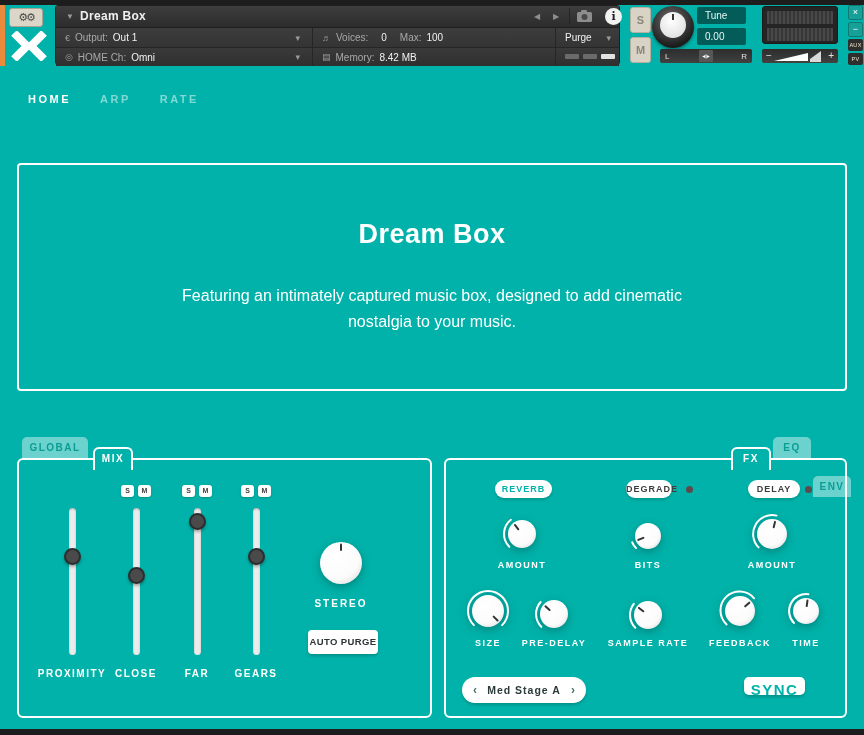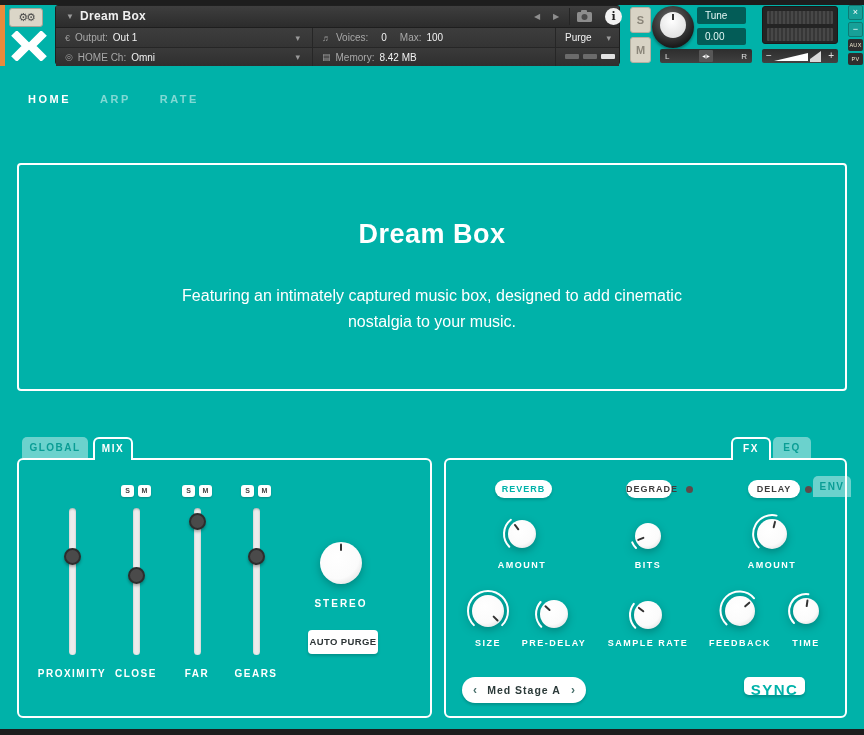--- a/index.html
+++ b/index.html
@@ -77,21 +77,21 @@
   .hero-line{font-size:16px;line-height:26px;}
   .hero-line.l1{margin-top:33px;}
 
   
   .panel{border:2px solid #fff;border-radius:6px;box-sizing:border-box;z-index:1;}
   .mixpanel{left:17px;top:458px;width:415px;height:260px;}
   .fxpanel{left:444px;top:458px;width:403px;height:260px;}
   .tab{font-size:10px;font-weight:700;letter-spacing:1.5px;text-align:center;box-sizing:border-box;}
   .tab.inactive{top:437px;height:21px;line-height:21px;background:rgba(255,255,255,0.42);
                 color:#0a9d95;border-radius:5px 5px 0 0;}
-  .tab.active{top:437px;height:23px;line-height:19px;border:2px solid #fff;border-bottom:none;
+  .tab.active{top:447px;height:23px;line-height:19px;border:2px solid #fff;border-bottom:none;
               background:#00b2a9;color:#fff;border-radius:6px 6px 0 0;z-index:2;}
 
   
   .slidercol{top:483px;width:60px;height:220px;}
   .smrow{position:absolute;left:0;top:2px;width:100%;display:flex;justify-content:center;gap:4px;}
   .smpill{width:13px;height:12px;background:#fff;border-radius:3px;color:#3f3f3f;font-size:7px;font-weight:700;
           line-height:12px;text-align:center;box-shadow:0 1px 2px rgba(0,0,0,0.2);}
   .track{position:absolute;left:26.5px;top:25px;width:7px;height:147px;background:#ececec;border-radius:4px;
          box-shadow:inset 0 1px 2px rgba(0,0,0,0.25);}
   .thumb{position:absolute;left:21.5px;width:17px;height:17px;border-radius:50%;background:#4a4a4a;

